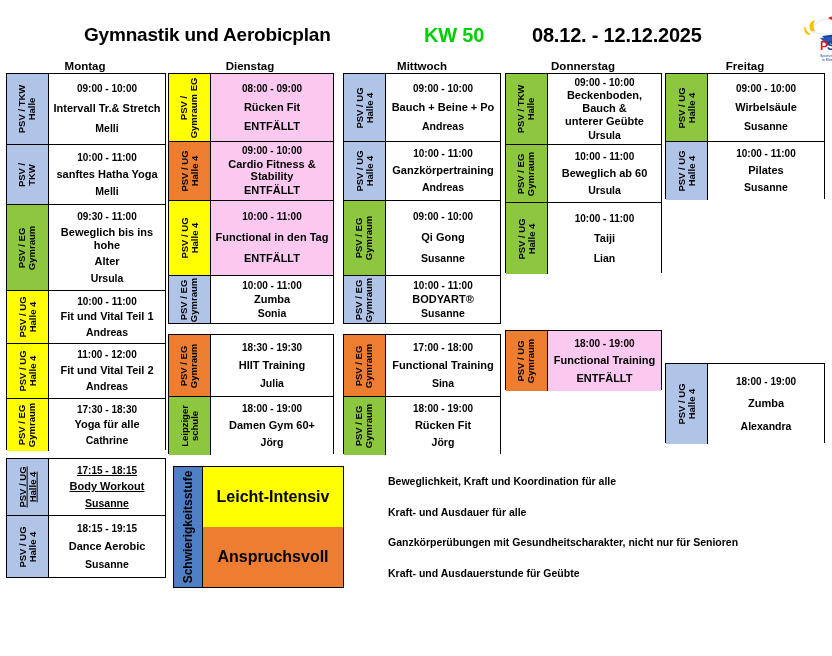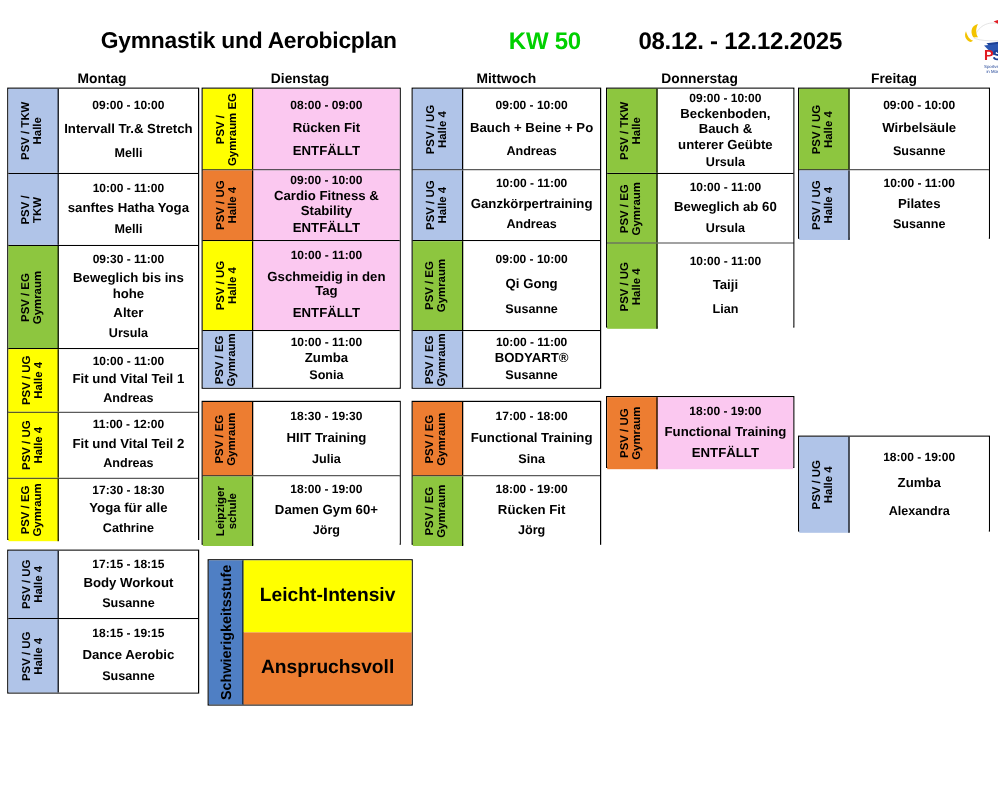--- a/index.html
+++ b/index.html
@@ -193,21 +193,21 @@
           </div>
         </div>
         <div class="cell c-white">
           <div class="t">17:30 - 18:30</div>
           <div class="n">Yoga für alle</div>
           <div class="i">Cathrine</div>
         </div>
       </div>
     </div>
   <div class="block" id="mon-evening" style="left:6px;top:458px;width:160px;height:120px;">
-      <div class="row" style="height: 57px;">
+      <div class="row" style="height: 57px; text-decoration: underline;">
         <div class="lbl c-blue" style="flex-basis: 42px;">
           <div class="vt">
             <span>PSV / UG</span>
             <span>Halle 4</span>
           </div>
         </div>
         <div class="cell c-white">
           <div class="t">17:15 - 18:15</div>
           <div class="n">Body Workout</div>
           <div class="i">Susanne</div>
@@ -257,21 +257,21 @@
       </div>
       <div class="row" style="height: 75px;">
         <div class="lbl c-yellow" style="flex-basis: 42px;">
           <div class="vt">
             <span>PSV / UG</span>
             <span>Halle 4</span>
           </div>
         </div>
         <div class="cell c-pink">
           <div class="t">10:00 - 11:00</div>
-          <div class="n">Gschmeidig in den Tag</div>
+          <div class="n">Functional in den Tag</div>
           <div class="x">ENTFÄLLT</div>
         </div>
       </div>
       <div class="row" style="height: 47px;">
         <div class="lbl c-blue" style="flex-basis: 42px;">
           <div class="vt">
             <span>PSV / EG</span>
             <span>Gymraum</span>
           </div>
         </div>
@@ -498,15 +498,21 @@
 
   <div class="legend">
     <div class="legend-side">
       <div class="vt">Schwierigkeitsstufe</div>
     </div>
     <div class="legend-col" id="legend-col">
         <div class="legend-row c-yellow">Leicht-Intensiv</div>
         <div class="legend-row c-orange">Anspruchsvoll</div>
       </div>
   </div>
+  <div class="legend-desc" id="legend-desc">
+      <div>Beweglichkeit, Kraft  und Koordination für alle</div>
+      <div>Kraft- und Ausdauer für alle</div>
+      <div>Ganzkörperübungen mit Gesundheitscharakter,  nicht nur für Senioren</div>
+      <div>Kraft- und Ausdauerstunde für Geübte</div>
+    </div>
 
 
 </div>
 
 </body></html>

